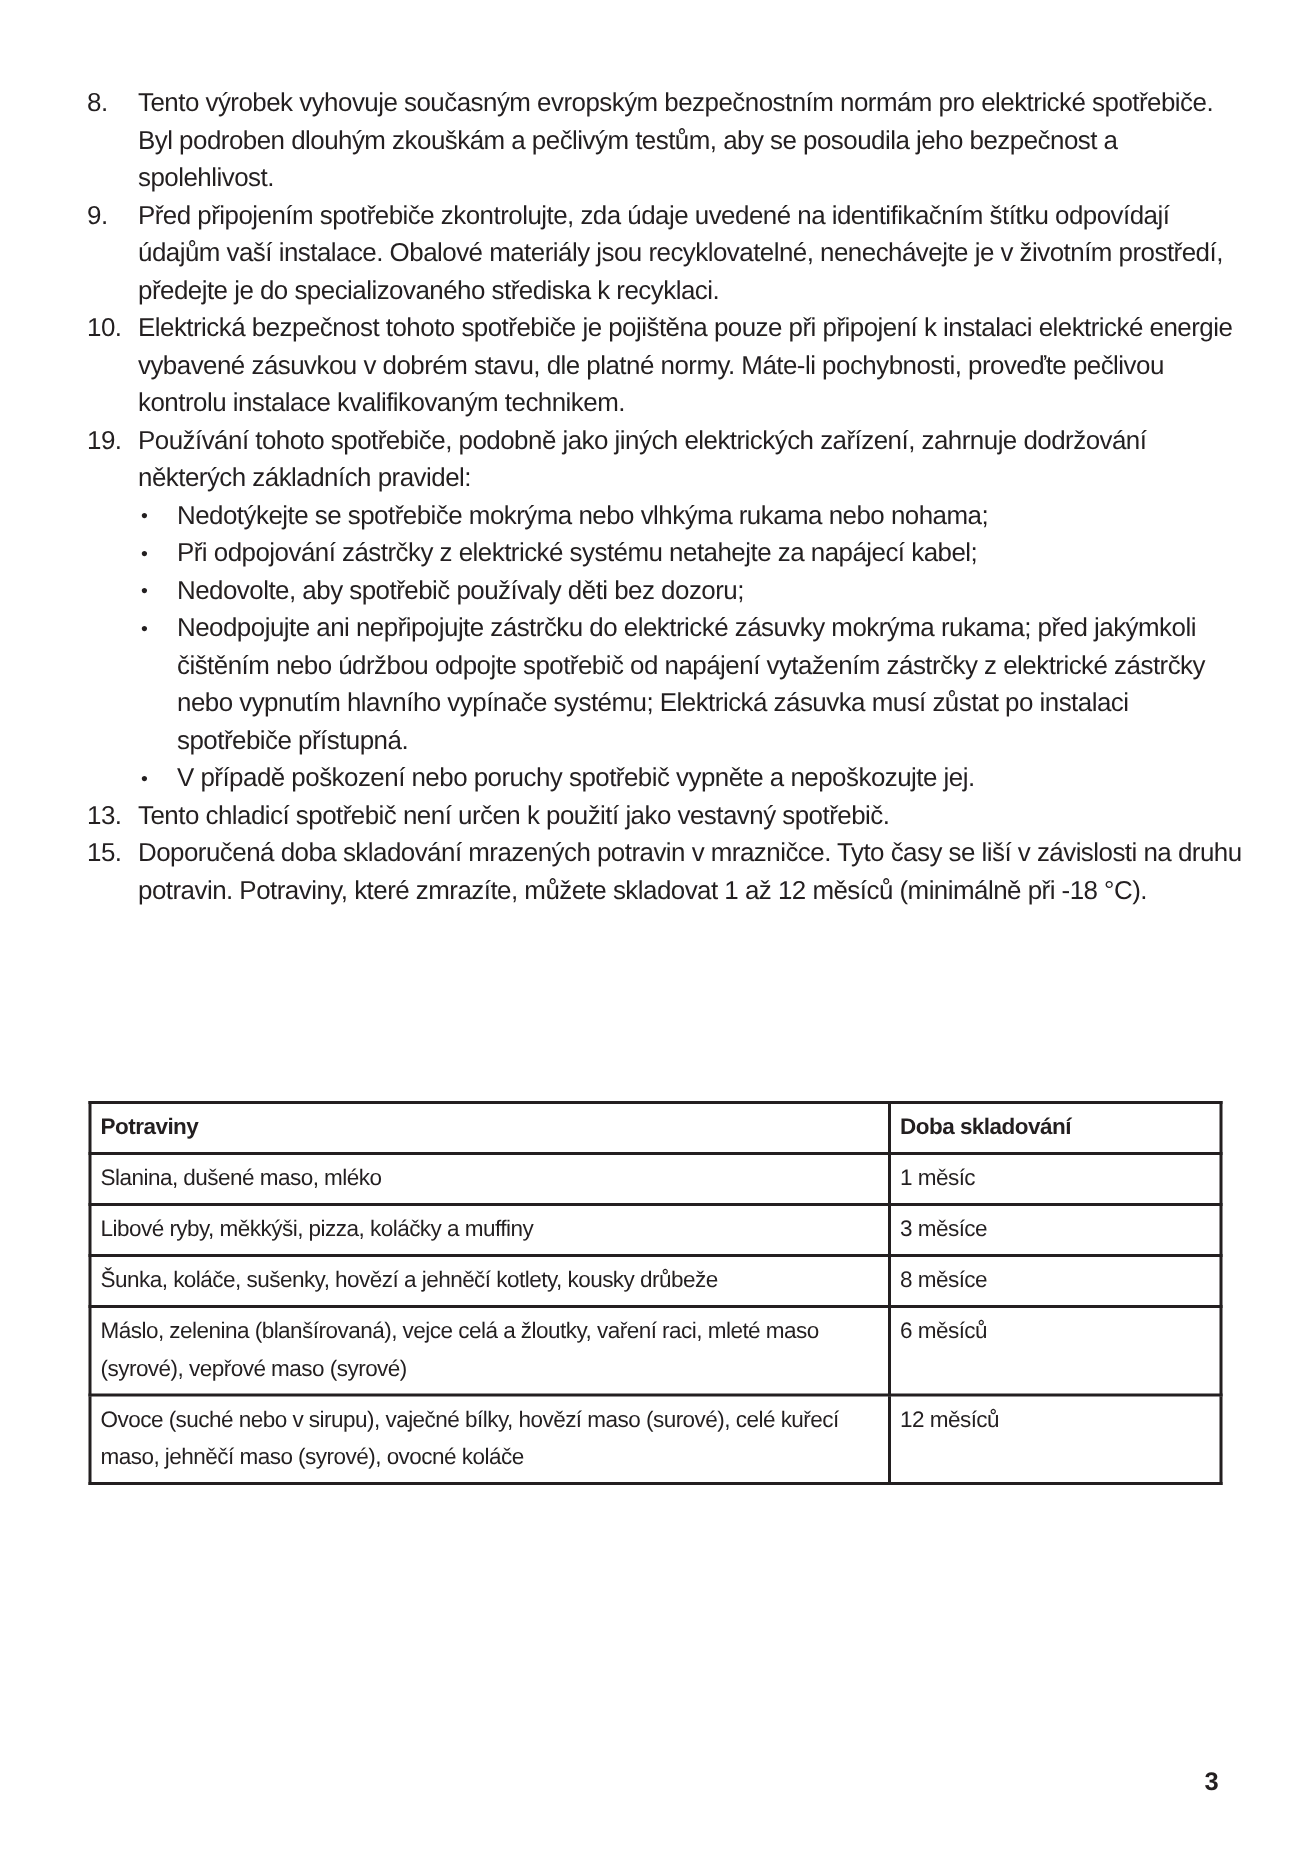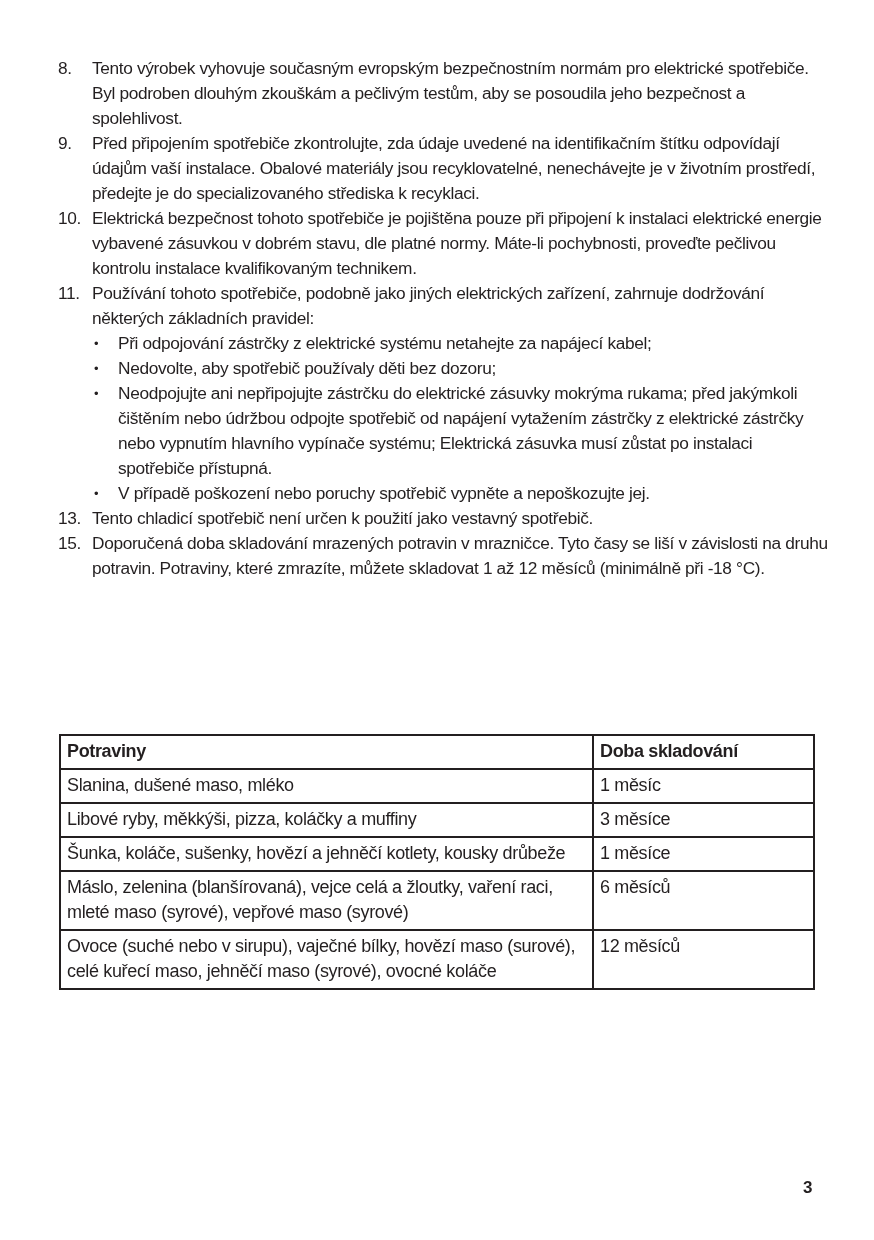--- a/index.html
+++ b/index.html
@@ -9,21 +9,21 @@
   }
   .page { position: absolute; left: 0; top: 0; width: 874px; height: 1240px; }
   .list { position: absolute; left: 58px; top: 56px; width: 770px; font-size: 17.3px; line-height: 25px; letter-spacing: -0.35px; }
   .item { position: relative; padding-left: 34px; }
   .num { position: absolute; left: 0; top: 0; }
   .bullets { margin: 0; padding: 0; list-style: none; }
   .bullet { position: relative; padding-left: 26px; }
   .bullet::before { content: "•"; position: absolute; left: 2px; top: 0; font-size: 13px; }
   table.storage {
     position: absolute; left: 59px; top: 734px; width: 756px;
-    border-collapse: collapse; font-size: 18px; line-height: 25px; letter-spacing: -0.35px;
+    border-collapse: collapse; font-size: 15px; line-height: 25px; letter-spacing: -0.35px;
   }
   table.storage th, table.storage td {
     border: 2px solid #231f20; text-align: left; vertical-align: top;
     padding: 3px 6px 4px 6px;
   }
   table.storage th { font-weight: bold; }
   table.storage .c1 { width: 519px; }
   .page-num { position: absolute; left: 803px; top: 1178px; font-size: 17px; font-weight: bold; }
 </style>
 </head>
@@ -37,23 +37,24 @@
     </div>
     <div class="item">
       <span class="num">9.</span>
       <div>Před připojením spotřebiče zkontrolujte, zda údaje uvedené na identifikačním štítku odpovídají údajům vaší instalace. Obalové materiály jsou recyklovatelné, nenechávejte je v životním prostředí, předejte je do specializovaného střediska k recyklaci.</div>
     </div>
     <div class="item">
       <span class="num">10.</span>
       <div>Elektrická bezpečnost tohoto spotřebiče je pojištěna pouze při připojení k instalaci elektrické energie vybavené zásuvkou v dobrém stavu, dle platné normy. Máte-li pochybnosti, proveďte pečlivou kontrolu instalace kvalifikovaným technikem.</div>
     </div>
     <div class="item">
-      <span class="num">11.</span>
+      <span class="num">19.</span>
       <div>Používání tohoto spotřebiče, podobně jako jiných elektrických zařízení, zahrnuje dodržování některých základních pravidel:</div>
       <ul class="bullets">
+        <li class="bullet">Nedotýkejte se spotřebiče mokrýma nebo vlhkýma rukama nebo nohama;</li>
         <li class="bullet">Při odpojování zástrčky z elektrické systému netahejte za napájecí kabel;</li>
         <li class="bullet">Nedovolte, aby spotřebič používaly děti bez dozoru;</li>
         <li class="bullet">Neodpojujte ani nepřipojujte zástrčku do elektrické zásuvky mokrýma rukama; před jakýmkoli čištěním nebo údržbou odpojte spotřebič od napájení vytažením zástrčky z elektrické zástrčky nebo vypnutím hlavního vypínače systému; Elektrická zásuvka musí zůstat po instalaci spotřebiče přístupná.</li>
         <li class="bullet">V případě poškození nebo poruchy spotřebič vypněte a nepoškozujte jej.</li>
       </ul>
     </div>
     <div class="item">
       <span class="num">13.</span>
       <div>Tento chladicí spotřebič není určen k použití jako vestavný spotřebič.</div>
     </div>
@@ -74,21 +75,21 @@
       <tr>
         <td>Slanina, dušené maso, mléko</td>
         <td>1 měsíc</td>
       </tr>
       <tr>
         <td>Libové ryby, měkkýši, pizza, koláčky a muffiny</td>
         <td>3 měsíce</td>
       </tr>
       <tr>
         <td>Šunka, koláče, sušenky, hovězí a jehněčí kotlety, kousky drůbeže</td>
-        <td>1 měsíce</td>
+        <td>8 měsíce</td>
       </tr>
       <tr>
         <td>Máslo, zelenina (blanšírovaná), vejce celá a žloutky, vaření raci, mleté maso (syrové), vepřové maso (syrové)</td>
         <td>6 měsíců</td>
       </tr>
       <tr>
         <td>Ovoce (suché nebo v sirupu), vaječné bílky, hovězí maso (surové), celé kuřecí maso, jehněčí maso (syrové), ovocné koláče</td>
         <td>12 měsíců</td>
       </tr>
     </tbody>

